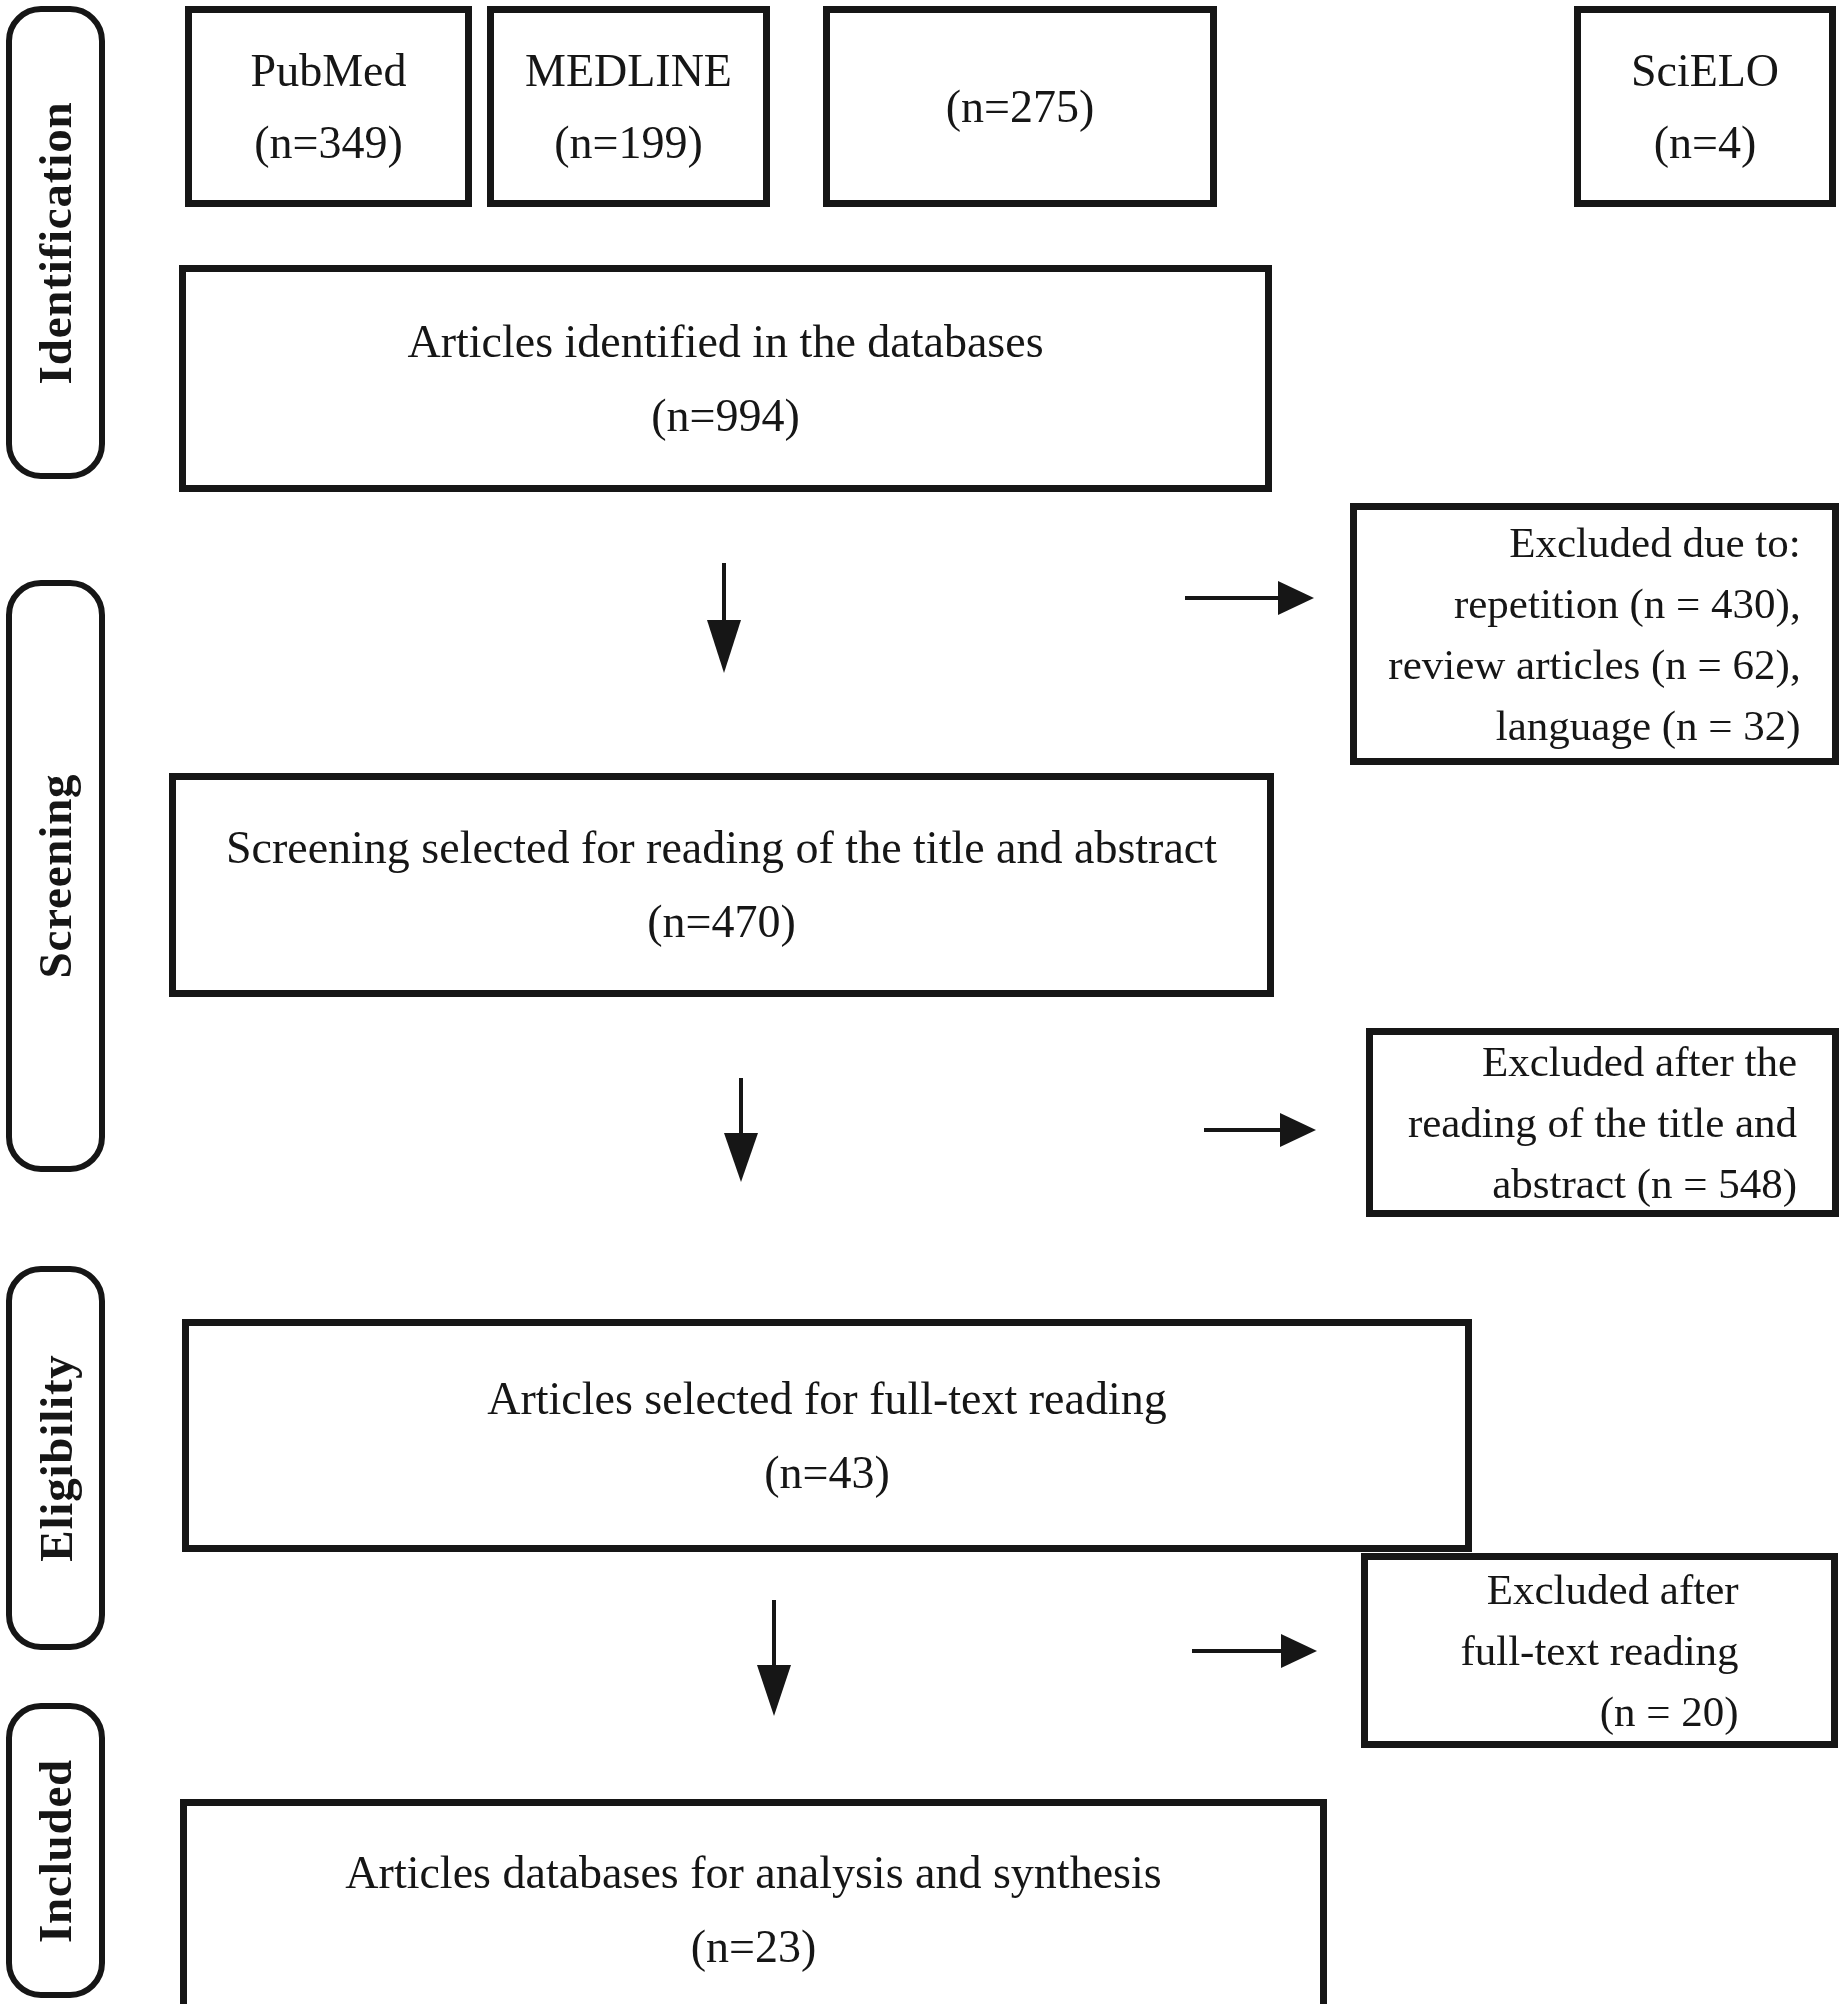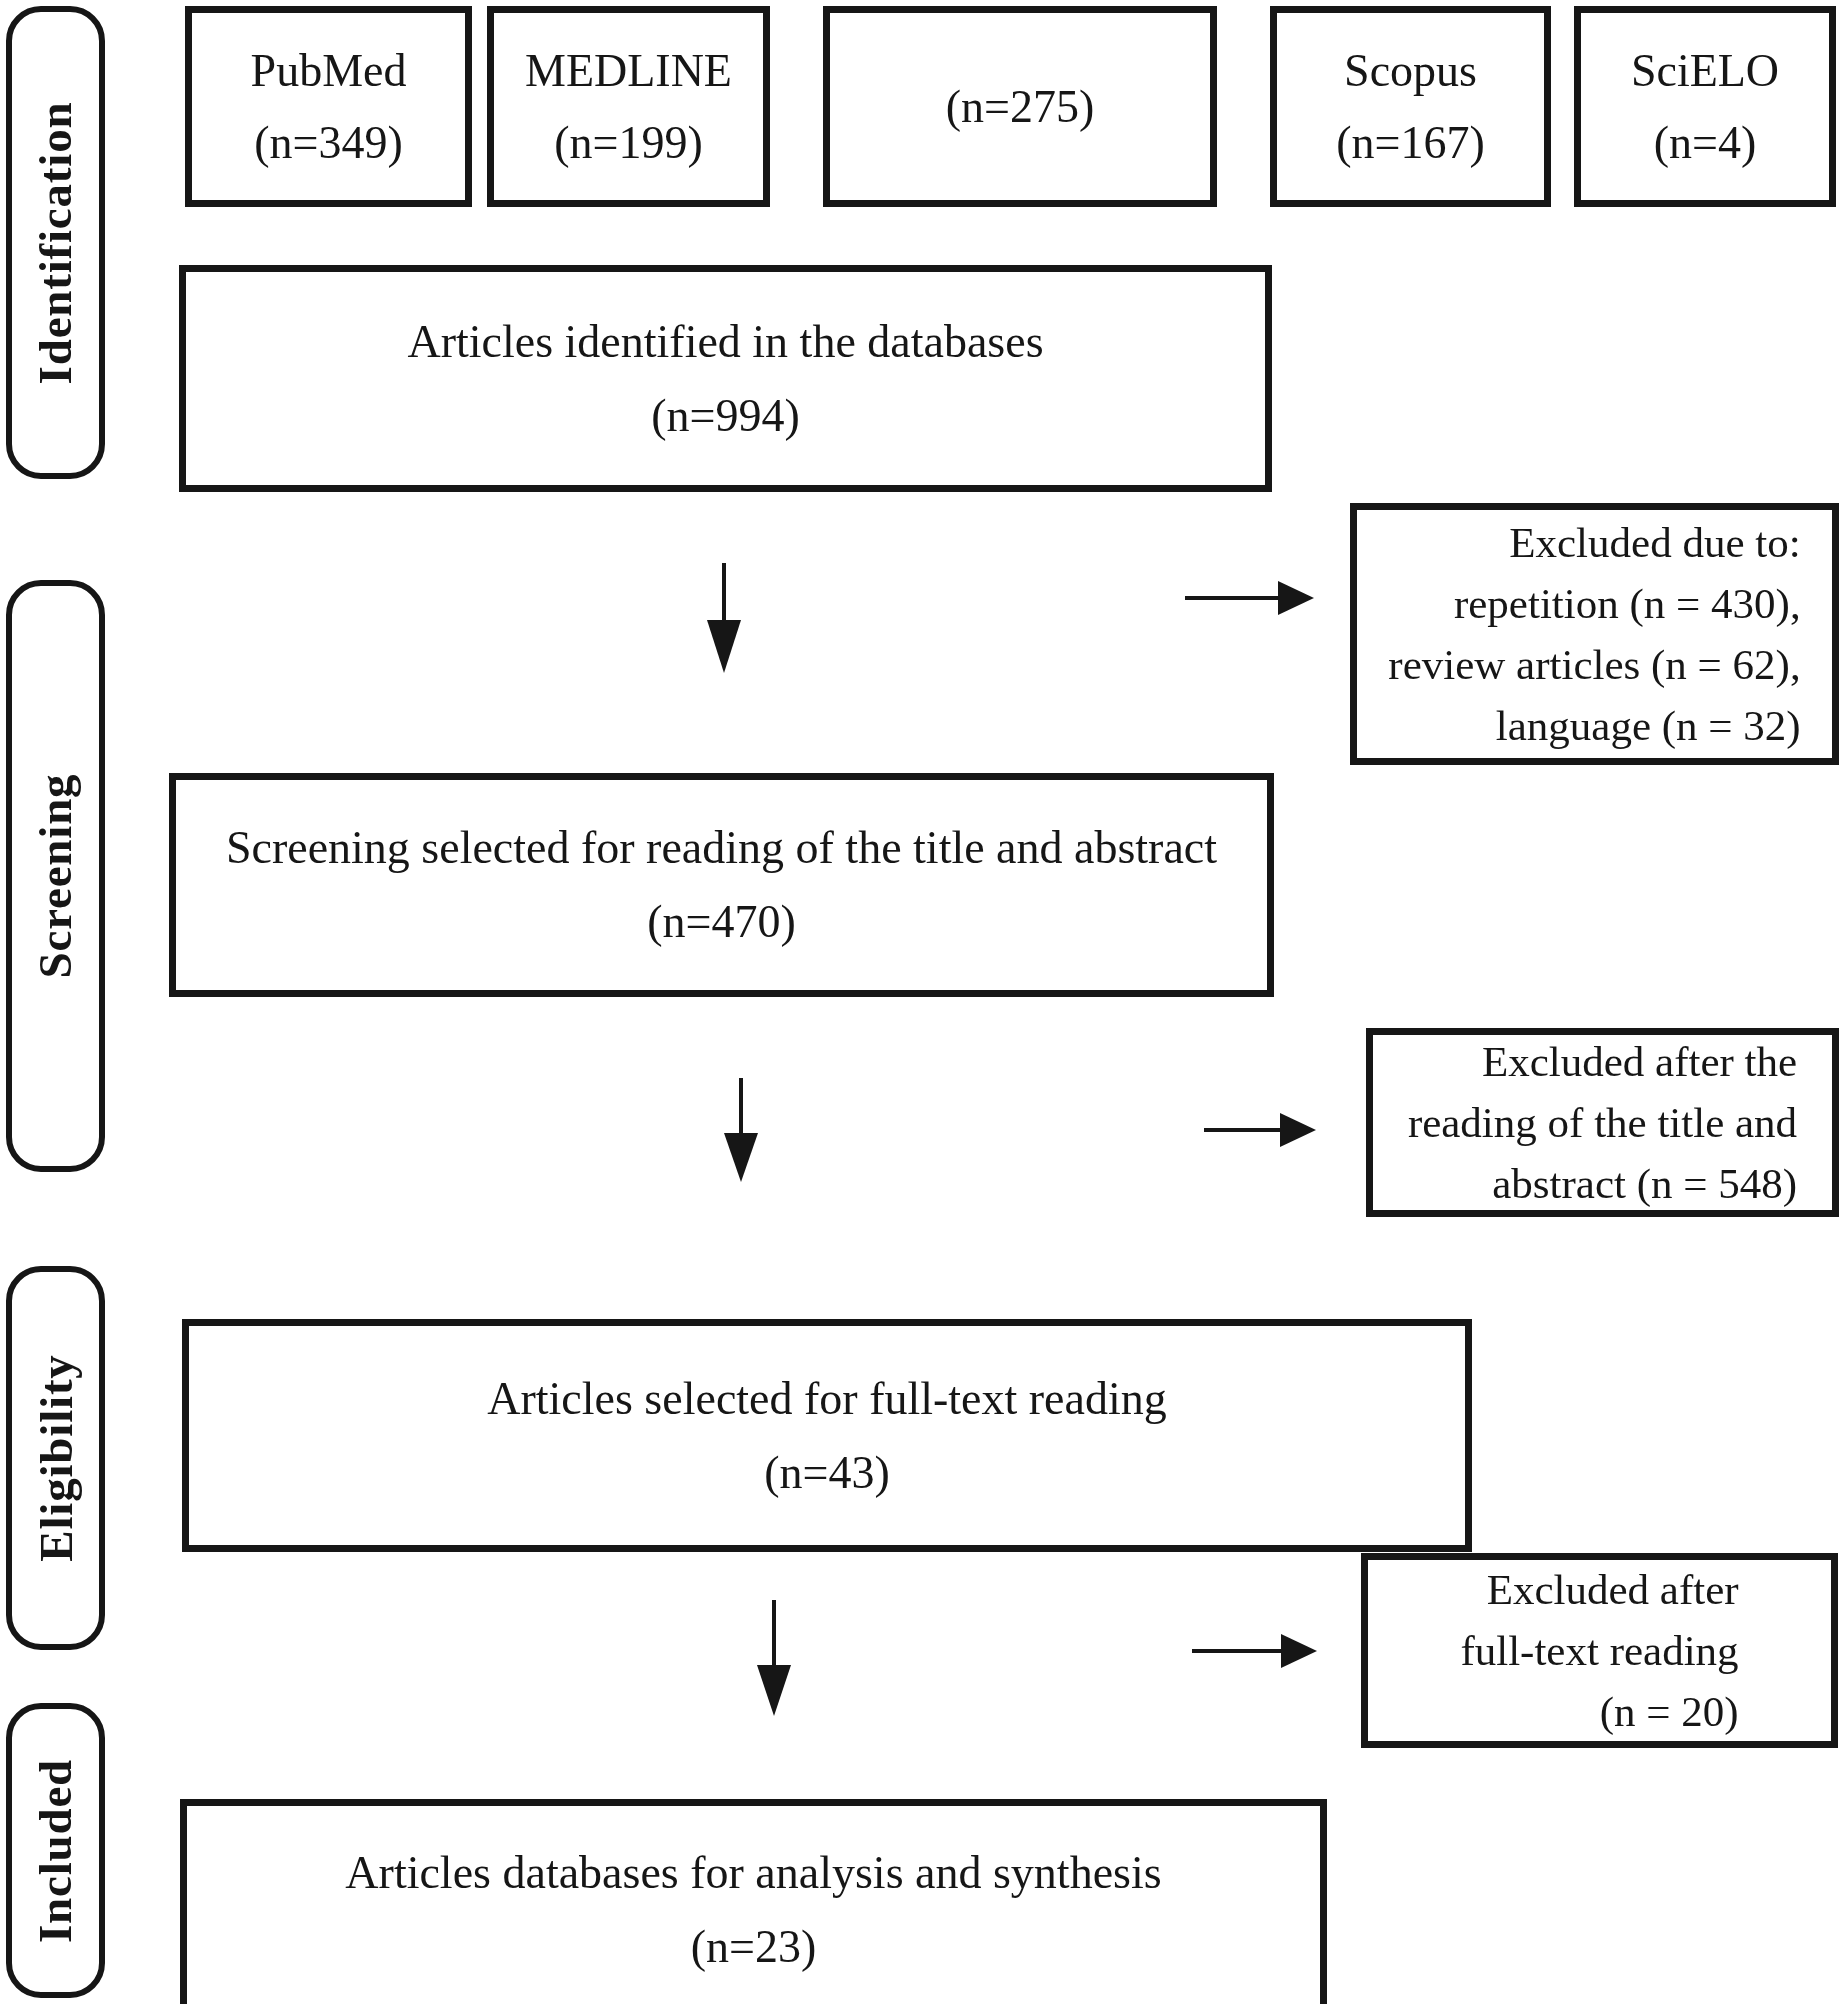--- a/index.html
+++ b/index.html
@@ -101,24 +101,20 @@
     <div>PubMed</div>
     <div>(n=349)</div>
   </div>
   <div class="box db-box" style="left:487px;top:6px;width:283px;height:201px">
     <div>MEDLINE</div>
     <div>(n=199)</div>
   </div>
   <div class="box db-box" style="left:823px;top:6px;width:394px;height:201px">
     <div>(n=275)</div>
   </div>
-  <div class="box db-box" style="left:1270px;top:6px;width:281px;height:201px">
-    <div>Scopus</div>
-    <div>(n=167)</div>
-  </div>
   <div class="box db-box" style="left:1574px;top:6px;width:262px;height:201px">
     <div>SciELO</div>
     <div>(n=4)</div>
   </div>
 
   <div class="box flow-box" style="left:179px;top:245px;width:1093px;height:227px">
     <div class="flow-text">Articles identified in the databases</div>
     <div>(n=994)</div>
   </div>
   <div class="box flow-box" style="left:169px;top:753px;width:1105px;height:224px">

